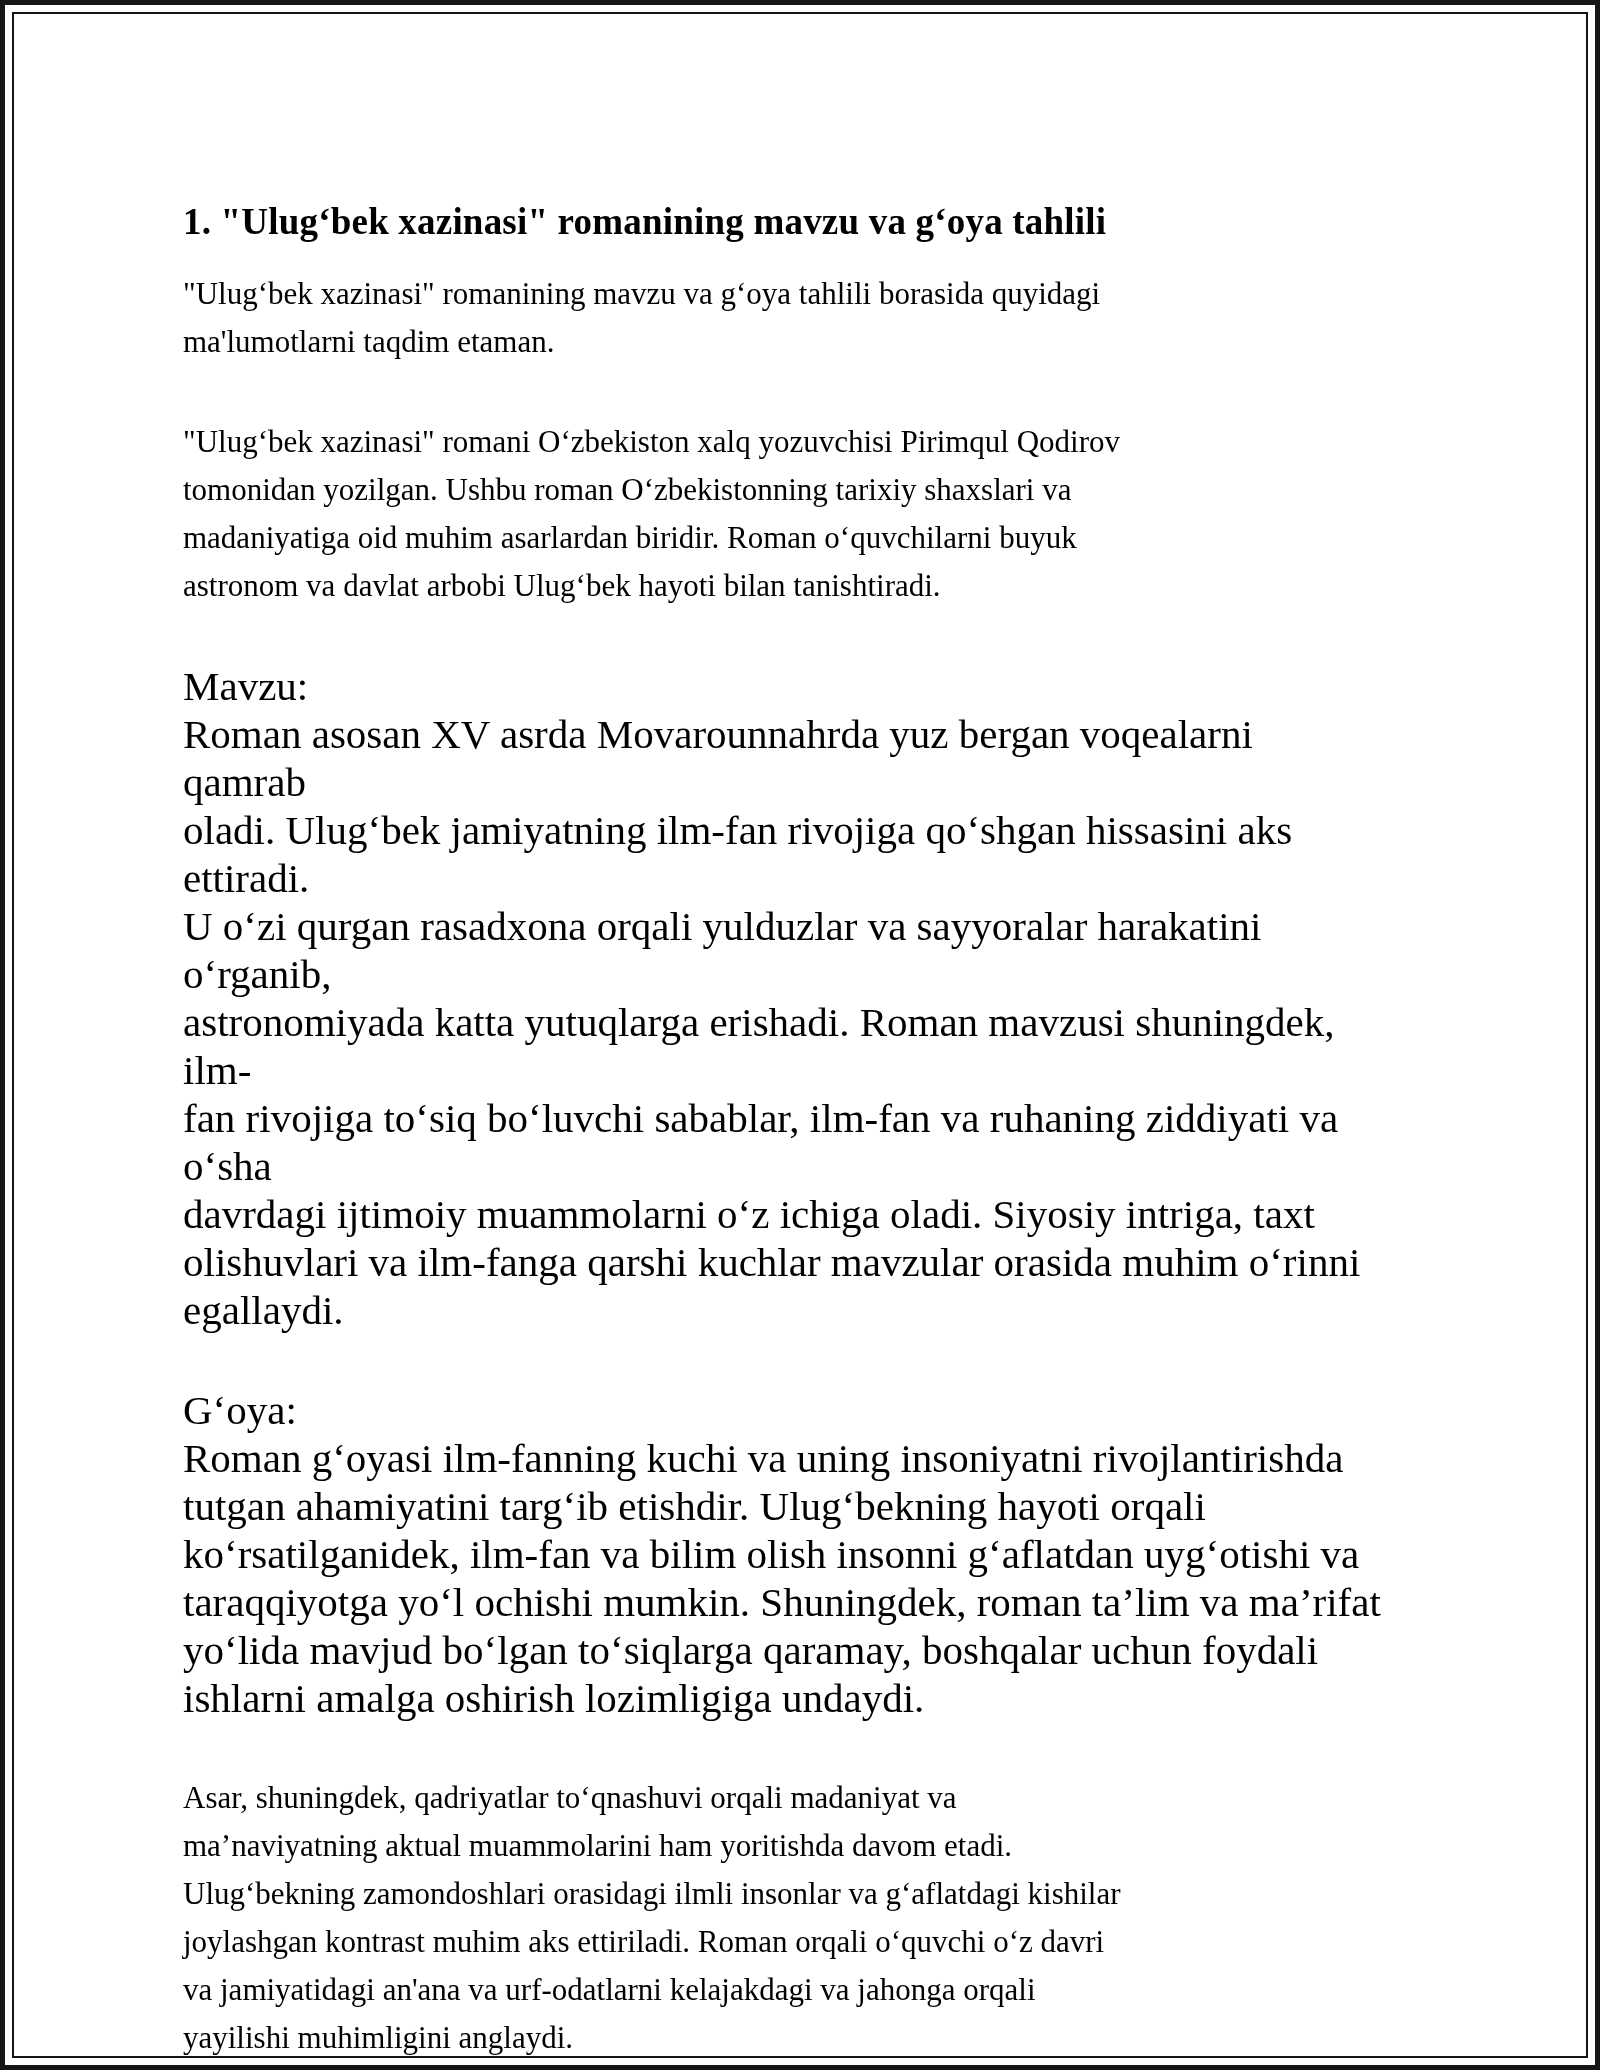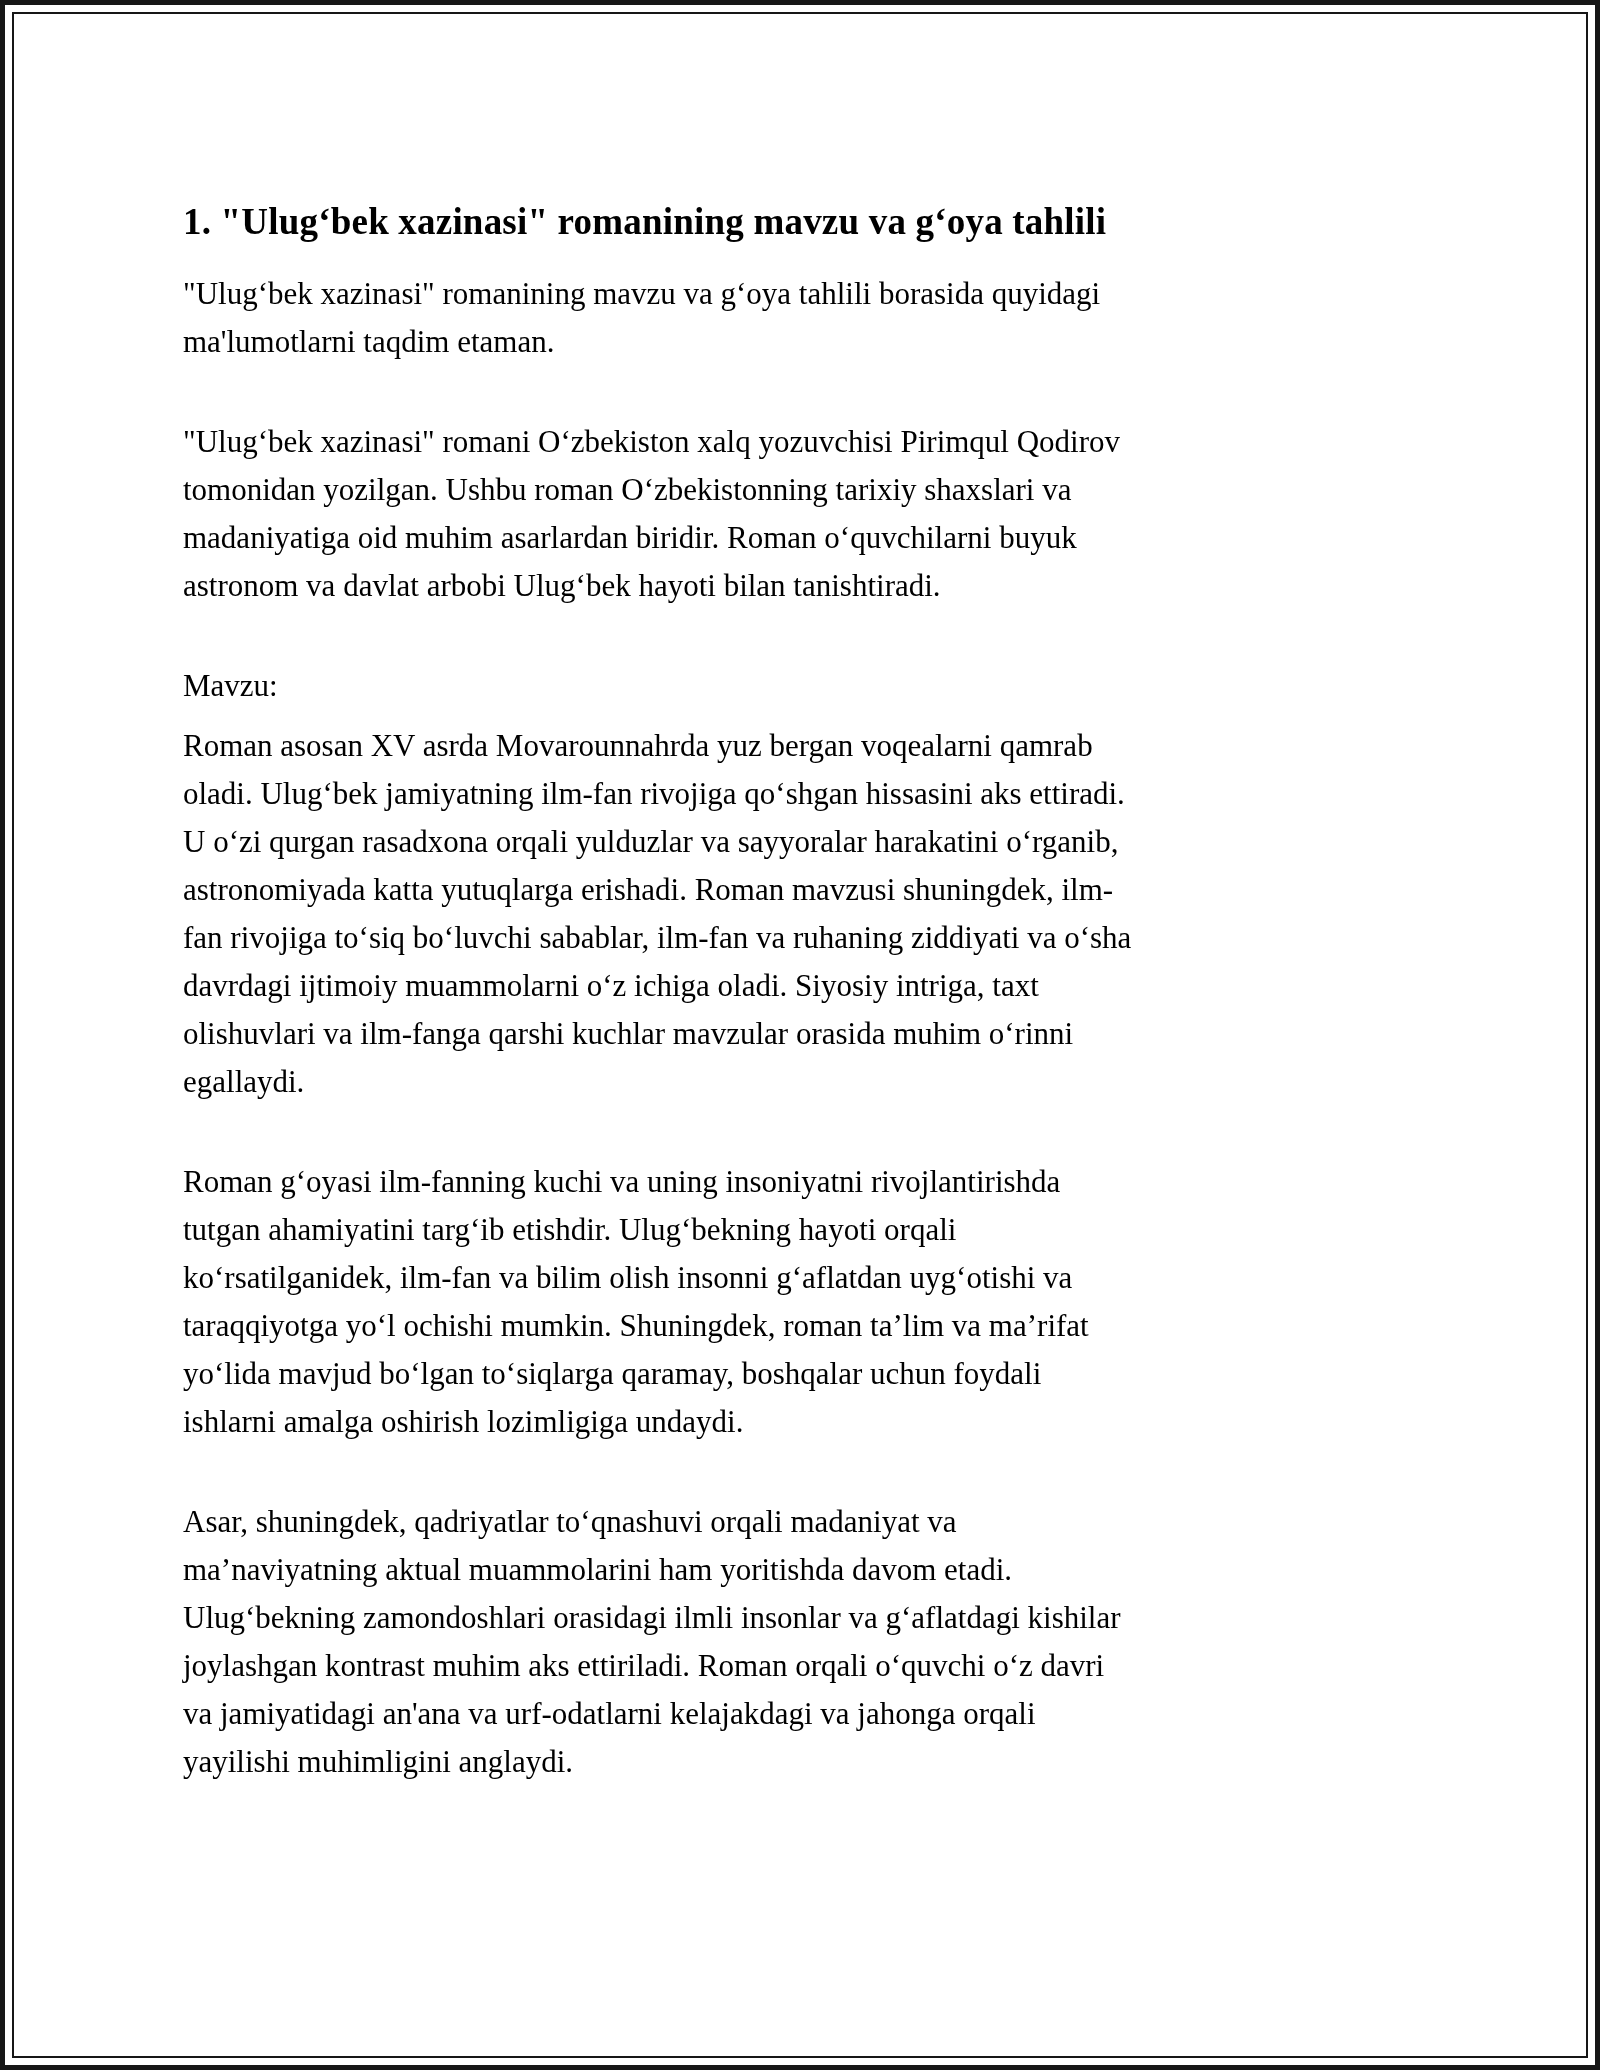--- a/index.html
+++ b/index.html
@@ -43,24 +43,23 @@
   .para {
     font-size: 31px;
     line-height: 48px;
     white-space: pre-line;
     margin: 52px 0 0 0;
   }
   .para.first {
     margin-top: 0;
   }
   .section-label, .section-body {
-    font-size: 31px;
+    font-size: 41px;
     line-height: 48px;
     white-space: pre-line;
-    margin-top: 12px;
   }
   .section {
     margin: 52px 0 0 0;
   }
 </style>
 </head>
 <body>
 
 <div class="page">
   <div class="inner-frame"></div>
@@ -82,20 +81,21 @@
 oladi. Ulugʻbek jamiyatning ilm-fan rivojiga qoʻshgan hissasini aks ettiradi.
 U oʻzi qurgan rasadxona orqali yulduzlar va sayyoralar harakatini oʻrganib,
 astronomiyada katta yutuqlarga erishadi. Roman mavzusi shuningdek, ilm-
 fan rivojiga toʻsiq boʻluvchi sabablar, ilm-fan va ruhaning ziddiyati va oʻsha
 davrdagi ijtimoiy muammolarni oʻz ichiga oladi. Siyosiy intriga, taxt
 olishuvlari va ilm-fanga qarshi kuchlar mavzular orasida muhim oʻrinni
 egallaydi.</div>
     </div>
 
     <div class="section">
+      <div class="section-label">Gʻoya:</div>
       <div class="section-body">Roman gʻoyasi ilm-fanning kuchi va uning insoniyatni rivojlantirishda
 tutgan ahamiyatini targʻib etishdir. Ulugʻbekning hayoti orqali
 koʻrsatilganidek, ilm-fan va bilim olish insonni gʻaflatdan uygʻotishi va
 taraqqiyotga yoʻl ochishi mumkin. Shuningdek, roman ta’lim va ma’rifat
 yoʻlida mavjud boʻlgan toʻsiqlarga qaramay, boshqalar uchun foydali
 ishlarni amalga oshirish lozimligiga undaydi.</div>
     </div>
 
     <p class="para">Asar, shuningdek, qadriyatlar toʻqnashuvi orqali madaniyat va
 ma’naviyatning aktual muammolarini ham yoritishda davom etadi.

